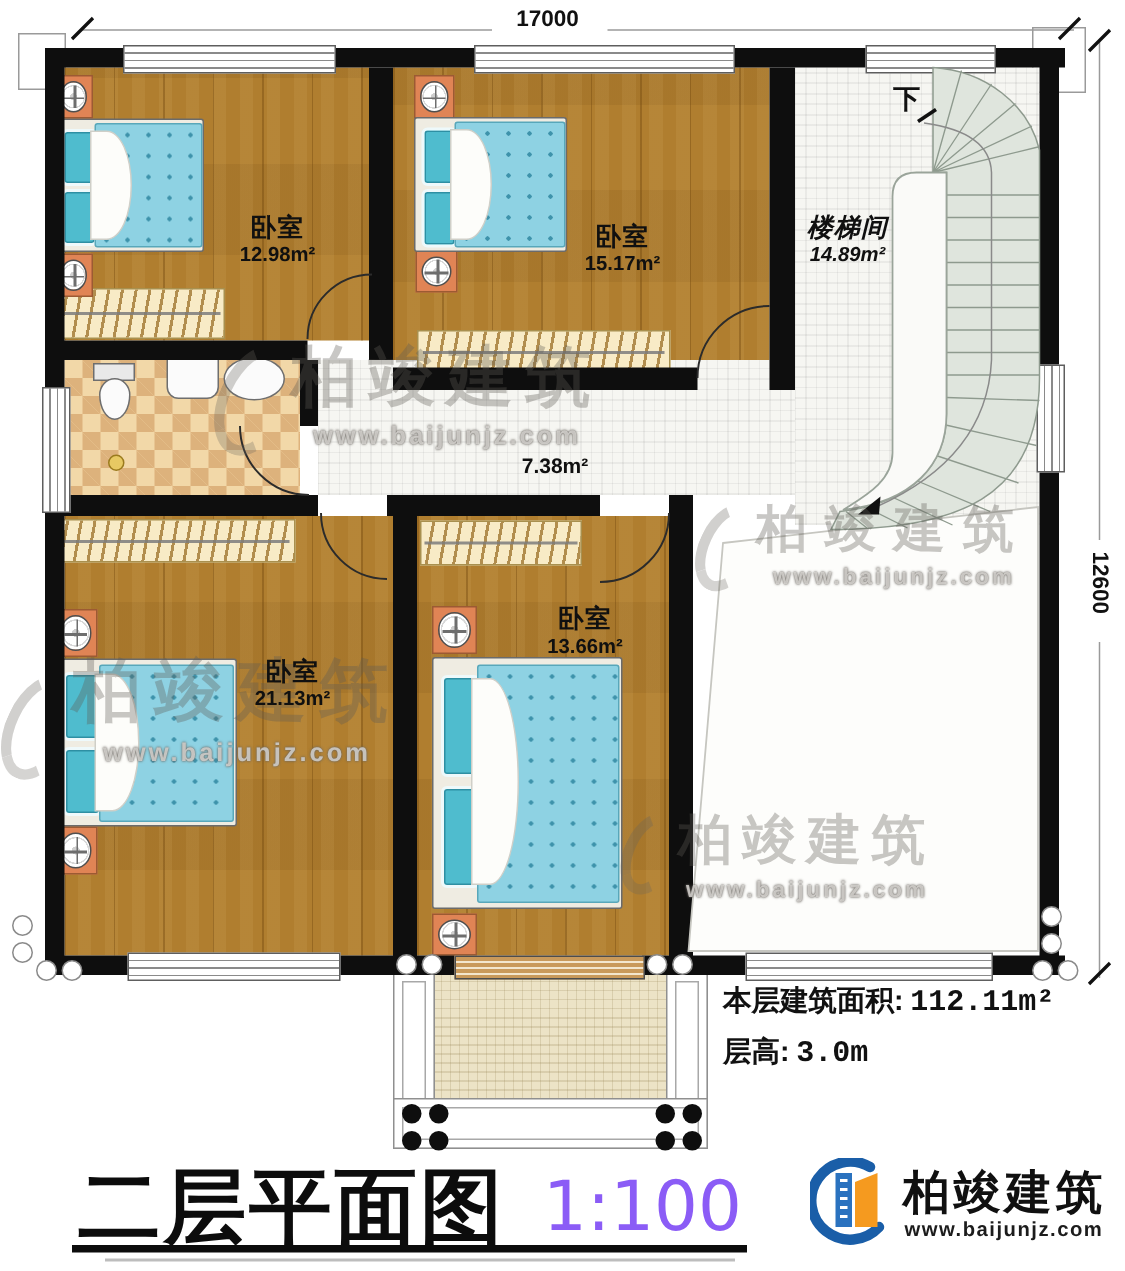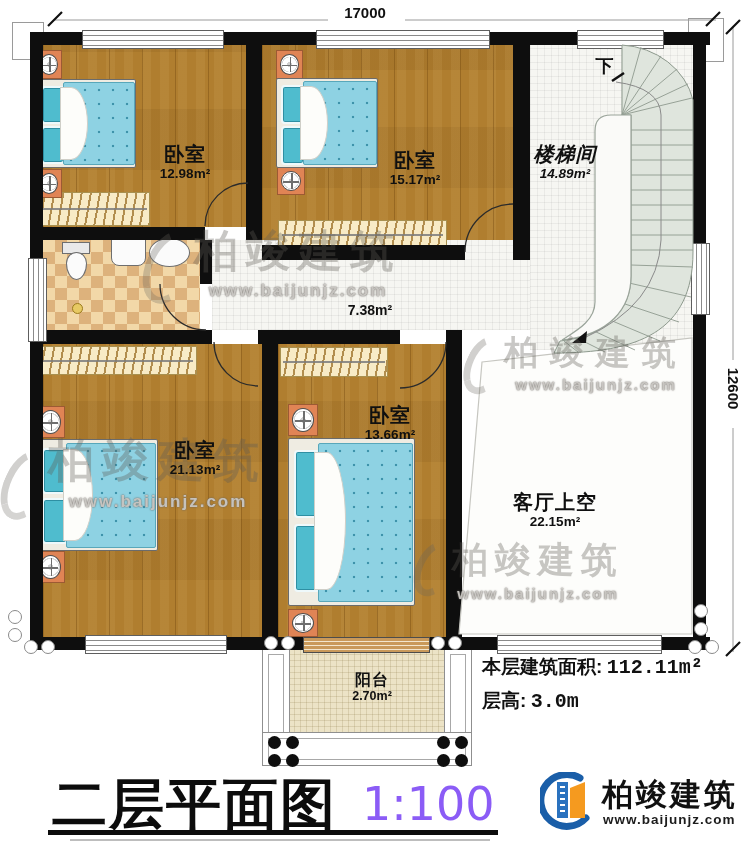--- a/index.html
+++ b/index.html
@@ -46,21 +46,21 @@
   .nstand{position:absolute;z-index:2;background:#e08455;border:1px solid #9c5a33;}
   .lamp{position:absolute;inset:3px;border-radius:50%;border:1.5px solid #4f4f4f;
       background:radial-gradient(circle,#cfcfcf 0 18%,#fff 19% 55%,#d8d8d8 56% 62%,#fff 63%);}
   .lamp::before{content:"";position:absolute;left:50%;top:8%;bottom:8%;width:1.5px;background:#6e6e6e;}
   .lamp::after{content:"";position:absolute;top:50%;left:8%;right:8%;height:1.5px;background:#6e6e6e;}
   .fixt{position:absolute;z-index:2;background:#fbfbfb;border:1px solid #6e6e6e;}
   .pcirc{position:absolute;width:12px;height:12px;border-radius:50%;background:#fff;border:1.5px solid #8a8a8a;z-index:14;}
   .bdot{position:absolute;width:13px;height:13px;border-radius:50%;background:#0e0e0e;z-index:3;}
   
   .rlabel{position:absolute;z-index:17;text-align:center;color:#101010;font-weight:bold;line-height:1.2;white-space:nowrap;}
-  .rlabel .cn{display:block;font-size:20px;letter-spacing:1px;}
+  .rlabel .cn{display:block;font-size:17px;letter-spacing:1px;}
   .rlabel .ar{display:block;font-size:13.5px;}
   .dim{position:absolute;z-index:18;font-size:15px;font-weight:bold;color:#111;text-align:center;}
   .wm{position:absolute;z-index:16;display:flex;align-items:flex-start;pointer-events:none;}
   .wm-ic{border-radius:50%;border:7px solid transparent;border-left-color:rgba(105,100,95,.30);
       border-bottom-color:rgba(105,100,95,.28);transform:rotate(25deg);}
   .wm-col{display:flex;flex-direction:column;align-items:center;}
   .wm-cn{font-weight:bold;color:rgba(95,90,85,.34);white-space:nowrap;}
   .wm-url{font-weight:bold;color:rgba(250,248,245,.62);text-shadow:0 0 2px rgba(110,105,100,.95),0 0 1px rgba(110,105,100,.9);
       white-space:nowrap;letter-spacing:2px;}
   .info-row{position:absolute;z-index:18;white-space:nowrap;color:#111;text-align:center;}
@@ -278,28 +278,20 @@
     <span class="ar" style="font-size:14px;">7.38m²</span>
   </div>
   <div class="rlabel" style="left:140px;top:438px;width:110px;">
     <span class="cn">卧室</span>
     <span class="ar">21.13m²</span>
   </div>
   <div class="rlabel" style="left:335px;top:403px;width:110px;">
     <span class="cn">卧室</span>
     <span class="ar">13.66m²</span>
   </div>
-  <div class="rlabel" style="left:500px;top:490px;width:110px;">
-    <span class="cn">客厅上空</span>
-    <span class="ar">22.15m²</span>
-  </div>
-  <div class="rlabel" style="left:330px;top:670px;width:84px;">
-    <span class="cn" style="font-size:16px;">阳台</span>
-    <span class="ar" style="font-size:12.5px;">2.70m²</span>
-  </div>
   <div class="rlabel" style="left:588px;top:56px;width:34px;">
     <span class="cn" style="font-size:18px;">下</span>
   </div>
 
   <div class="dim" style="left:330px;top:4px;width:70px;">17000</div>
   <div class="dim" style="left:703px;top:380px;width:60px;transform:rotate(90deg);">12600</div>
 
   <div class="info-row" style="left:482px;top:654px;">
     <span class="lbl">本层建筑面积:</span>
     <span class="val">112.11m²</span>

